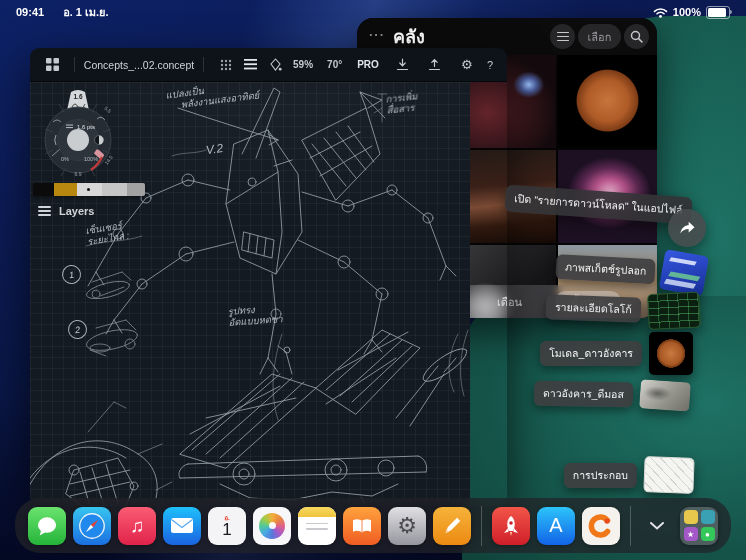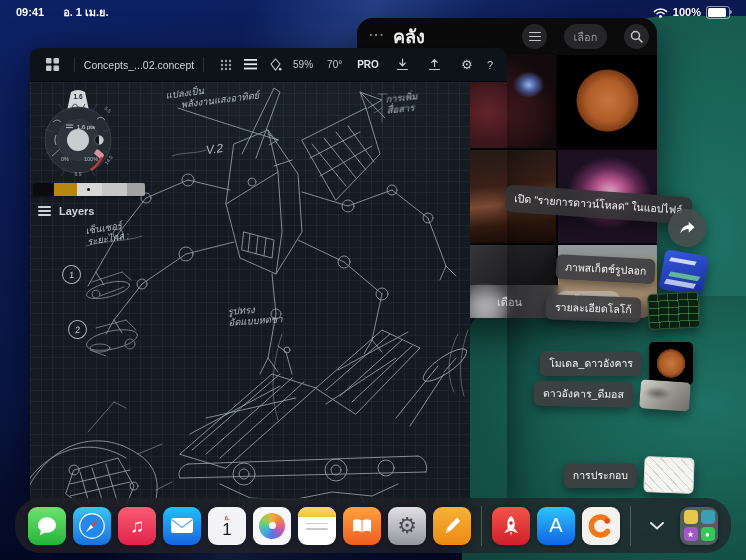--- a/index.html
+++ b/index.html
@@ -21,21 +21,21 @@
   .status-right{display:flex;gap:5px;align-items:center;}
   .battery{width:22px;height:11px;border:1px solid rgba(255,255,255,.55);border-radius:3px;position:relative;}
   .battery i{position:absolute;left:1px;top:1px;bottom:1px;width:18px;background:#fff;border-radius:1.5px;}
   .battery:after{content:"";position:absolute;right:-3px;top:3px;width:2px;height:4px;background:rgba(255,255,255,.55);border-radius:0 2px 2px 0;}
 
   
   .gallery{position:absolute;z-index:2;left:357px;top:18px;width:300px;height:300px;background:#050505;border-radius:16px;overflow:hidden;box-shadow:0 14px 36px rgba(0,0,0,.55);}
   .g-header{position:absolute;z-index:3;left:0;top:0;width:100%;height:37px;display:flex;align-items:center;background:rgba(12,12,13,.92);}
   .g-dots{color:#8e8e93;font-size:13px;font-weight:700;letter-spacing:1px;margin:0 8px 4px 12px;}
   .g-title{color:#fff;font-size:18px;font-weight:700;margin:0;}
-  .g-actions{margin-left:auto;margin-right:8px;display:flex;gap:17px;align-items:flex-end;}
+  .g-actions{margin-left:auto;margin-right:8px;display:flex;gap:3px;align-items:flex-end;}
   .g-btn{height:25px;min-width:25px;border-radius:13px;background:rgba(44,44,46,.85);display:flex;align-items:center;justify-content:center;color:#98989d;font-size:11px;}
   .g-btn.pill{padding:0 9px;}
   .hamb{display:flex;flex-direction:column;gap:2.5px;}
   .hamb i{display:block;width:12px;height:1.4px;background:#c7c7cc;border-radius:1px;}
   .g-grid{position:absolute;left:0;top:37px;width:100%;display:grid;grid-template-columns:repeat(3,1fr);gap:2px;}
   .thumb{height:93px;}
   .t-d1{background:linear-gradient(160deg,#1c0f09,#0e0806);}
   .t-d2{background:linear-gradient(160deg,#0d0d14,#080810);}
   .t-d3{background:linear-gradient(160deg,#16110c,#0a0806);}
   .t-neb1{background:radial-gradient(26px 22px at 72% 32%,#9fc4ff 0%,#4a5d9c 30%,transparent 60%),radial-gradient(70px 60px at 30% 62%,#63242a 0%,#38161b 55%,#150b0e 100%);}
@@ -49,21 +49,21 @@
   .g-tab.month{left:140px;opacity:.85;text-align:right;}
   .g-tab.all{left:198px;padding:0 16px;border-radius:12px;background:rgba(235,235,240,.38);color:#fff;}
 
   
   .concepts{position:absolute;z-index:3;left:30px;top:48px;width:477px;height:458px;border-radius:9px;overflow:hidden;box-shadow:0 16px 44px rgba(0,0,0,.6);}
   .c-toolbar{position:absolute;left:0;top:0;width:100%;height:34px;background:#0d1319;display:flex;align-items:center;box-sizing:border-box;padding:0 10px;color:#b9c0c7;border-bottom:1px solid #05080b;}
   .tb-sep{width:1px;height:15px;background:#2a323a;margin:0 9px;}
   .tb-title{font-size:10.5px;color:#cdd3d9;white-space:nowrap;}
   .tb-ico{display:flex;align-items:center;justify-content:center;width:22px;height:22px;margin:0 3px;}
   .tb-right{margin-left:auto;display:flex;align-items:center;gap:4px;}
-  .tb-txt{font-size:10px;color:#c3cad1;padding:0 5px;}
+  .tb-txt{font-size:10px;color:#c3cad1;padding:0 5px;font-weight:bold;}
   .tb-pro{font-size:10px;font-weight:700;color:#dfe5ea;padding:0 6px;}
   .tb-help{font-size:11px;color:#c3cad1;padding:0 4px 0 2px;}
   .c-canvas{position:absolute;left:0;top:34px;width:440px;height:424px;background-color:#141a21;
     background-image:
       radial-gradient(300px 110px at 55% 6%,rgba(130,160,190,.05),transparent),
       linear-gradient(rgba(150,180,205,.065) 1px,transparent 1px),
       linear-gradient(90deg,rgba(150,180,205,.065) 1px,transparent 1px);
     background-size:auto,11px 11px,11px 11px;}
   .sketch{position:absolute;left:0;top:0;}
   .anno{position:absolute;color:#ccd6de;opacity:.85;font-style:italic;font-size:9.5px;line-height:11px;white-space:nowrap;}
@@ -93,21 +93,21 @@
   .drag-label{background:rgba(62,62,65,.93);color:#f5f5f7;font-size:10.5px;padding:4px 9px;border-radius:6px;white-space:nowrap;box-shadow:0 4px 10px rgba(0,0,0,.4);}
   .drag-thumb{border-radius:5px;box-shadow:0 5px 12px rgba(0,0,0,.45);}
   .di1{right:40px;top:250px;transform:rotate(3deg);}
   .di1 .drag-thumb{width:44px;height:40px;transform:rotate(7deg);background:linear-gradient(158deg,#3558e0 0%,#2440b8 55%,#182e92 100%);position:relative;overflow:hidden;}
   .di1 .drag-thumb:before{content:"";position:absolute;left:6px;top:7px;width:26px;height:4px;background:rgba(235,240,255,.85);transform:skewX(-20deg);}
   .di1 .drag-thumb:after{content:"";position:absolute;left:5px;bottom:6px;width:30px;height:5px;background:rgba(220,230,250,.8);transform:skewX(-20deg);box-shadow:0 -8px 0 rgba(120,220,140,.75);}
   .di2{right:46px;top:291px;transform:rotate(2deg);}
   .di2 .drag-thumb{width:52px;height:36px;transform:rotate(-5deg);border:1px solid #2a5a30;box-sizing:border-box;background:
      repeating-linear-gradient(0deg,transparent 0 6px,rgba(90,205,110,.45) 6px 7px),
      repeating-linear-gradient(90deg,transparent 0 9px,rgba(90,205,110,.35) 9px 10px),#0c2012;}
-  .di3{right:53px;top:342px;}
+  .di3{right:53px;top:332px;}
   .di3 .drag-thumb{width:44px;height:43px;background:radial-gradient(circle 16px at 50% 50%,#c87a40 0%,#a85824 70%,#6e350f 88%,transparent 90%),#000;}
   .di4{right:56px;top:380px;transform:rotate(1deg);}
   .di4 .drag-thumb{width:50px;height:29px;transform:rotate(3deg);background:radial-gradient(20px 10px at 35% 45%,rgba(70,70,66,.7),transparent 70%),linear-gradient(130deg,#d2d2cc 0%,#96968e 55%,#6e6e66 100%);}
   .di5{right:62px;top:420px;}
   .di5 .drag-thumb{width:46px;height:28px;transform:rotate(-2deg);background:radial-gradient(26px 8px at 55% 60%,rgba(60,36,14,.65),transparent 75%),linear-gradient(100deg,#c89a5c 0%,#a0703a 60%,#7c5126 100%);}
   .di6{right:52px;top:457px;padding-left:11px;}
   .di6 .drag-thumb{width:50px;height:36px;transform:rotate(2deg);border:1px solid #d8d8d4;box-sizing:border-box;background:
      repeating-linear-gradient(45deg,transparent 0 6px,rgba(130,130,135,.28) 6px 7px),#f4f4f1;}
 
   

